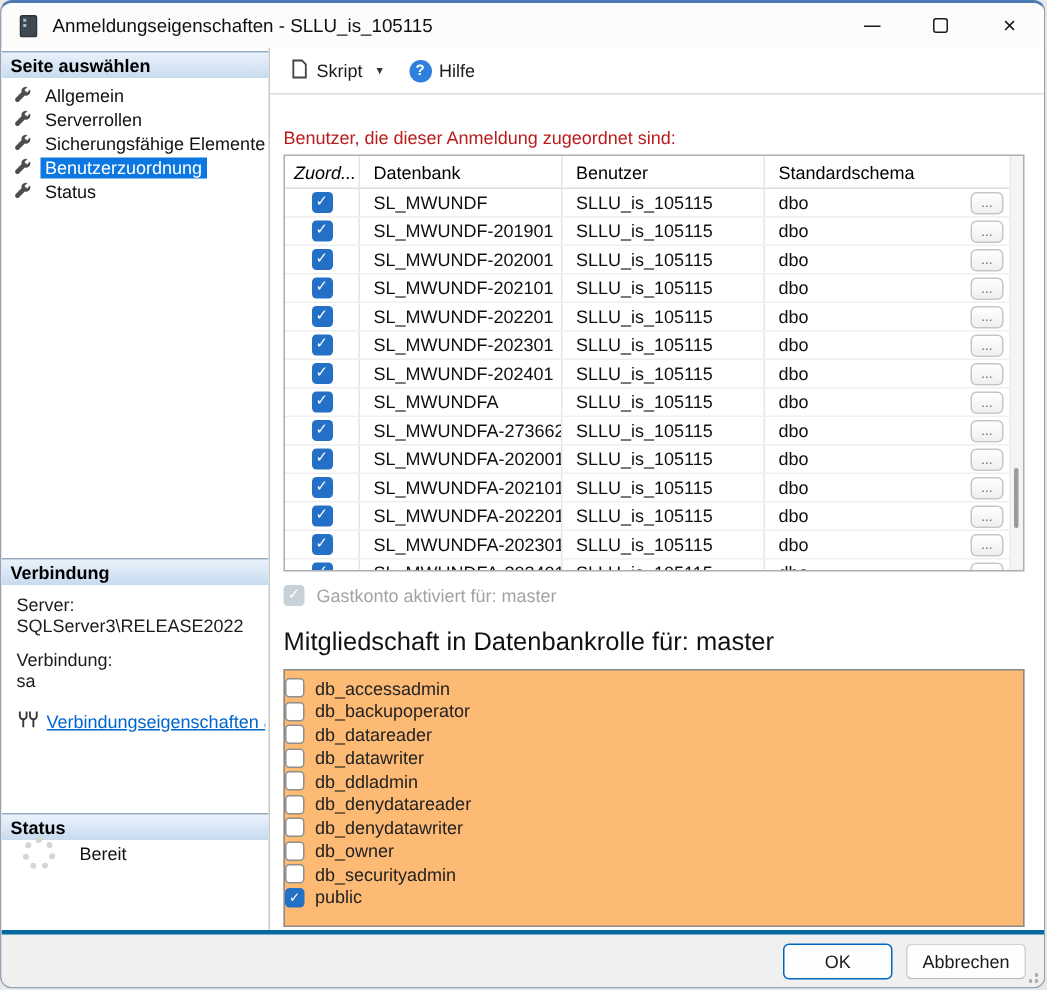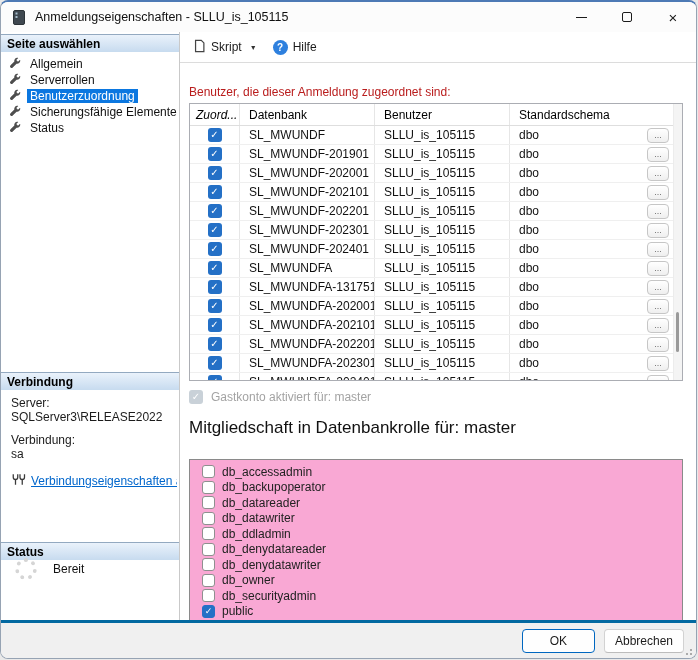--- a/index.html
+++ b/index.html
@@ -54,21 +54,21 @@
   .c-center{justify-content:center;}
   .cbx{width:14px;height:14px;border-radius:3px;background:#2470c6;color:#fff;font-size:10px;line-height:1;
        display:flex;align-items:center;justify-content:center;}
   .cbx.disabled{background:#c9d1d8;}
   .dots-btn{width:22px;height:15px;border:1px solid #c6c6c6;border-radius:4px;background:linear-gradient(#fff,#efefef);
             color:#6a6a6a;font-size:9px;line-height:11px;text-align:center;padding:0;font-family:inherit;}
   .vscroll{position:absolute;top:0;bottom:0;right:0;width:9px;background:#f4f4f4;border-left:1px solid #ececec;}
   .vthumb{position:absolute;right:3px;top:208px;width:3px;height:40px;background:#9a9a9a;border-radius:2px;}
   .guest{display:flex;align-items:center;gap:8px;margin-top:9px;font-size:12px;color:#a3a3a3;}
   .roles-label{margin-top:14px;font-size:17px;color:#111;}
-  .rolebox{margin-top:21px;border:1px solid #8a8a8a;height:172px;padding:4px 0 0 12px;overflow:hidden;background:#f9a8d4;}
+  .rolebox{margin-top:8px;border:1px solid #8a8a8a;height:172px;padding:4px 0 0 0;overflow:hidden;background:#fdba74;}
   .role-item{display:flex;align-items:center;gap:7px;height:15.5px;font-size:12px;color:#222;}
   .role-cbx{width:13px;height:13px;border:1px solid #8f8f8f;border-radius:3px;background:#fff;flex:none;
             display:flex;align-items:center;justify-content:center;font-size:9px;line-height:1;color:#fff;}
   .role-cbx.checked{background:#2470c6;border-color:#2470c6;}
   
   .footer{height:39px;background:#f0f0f0;border-top:3px solid #0369a1;display:flex;align-items:center;
           justify-content:flex-end;gap:9px;padding-right:12px;position:relative;}
   .btn{min-width:73px;height:24px;font-size:12px;border-radius:4px;background:#fefefe;color:#1b1b1b;
        display:flex;align-items:center;justify-content:center;padding:0 10px;font-family:inherit;}
   .btn.primary{border:1px solid #0067c0;}
@@ -119,27 +119,27 @@
           <div class="nav-item">
             <span><svg width="12" height="12" viewBox="0 0 16 16">
                 <path d="M11 1a4 4 0 0 0-3.9 4.9L2 11a2 2 0 1 0 3 3l5.1-5.1A4 4 0 0 0 15 5c0-.5-.1-1-.3-1.4L12 6.3 9.7 4l2.7-2.7C12 1.1 11.5 1 11 1z" fill="#4e4e4e"></path>
               </svg></span>
             <span class="nav-label">Serverrollen</span>
           </div>
           <div class="nav-item">
             <span><svg width="12" height="12" viewBox="0 0 16 16">
                 <path d="M11 1a4 4 0 0 0-3.9 4.9L2 11a2 2 0 1 0 3 3l5.1-5.1A4 4 0 0 0 15 5c0-.5-.1-1-.3-1.4L12 6.3 9.7 4l2.7-2.7C12 1.1 11.5 1 11 1z" fill="#4e4e4e"></path>
               </svg></span>
-            <span class="nav-label selected">Benutzerzuordnung</span>
+            <span class="nav-label">Sicherungsfähige Elemente</span>
           </div>
           <div class="nav-item">
             <span><svg width="12" height="12" viewBox="0 0 16 16">
                 <path d="M11 1a4 4 0 0 0-3.9 4.9L2 11a2 2 0 1 0 3 3l5.1-5.1A4 4 0 0 0 15 5c0-.5-.1-1-.3-1.4L12 6.3 9.7 4l2.7-2.7C12 1.1 11.5 1 11 1z" fill="#4e4e4e"></path>
               </svg></span>
-            <span class="nav-label">Sicherungsfähige Elemente</span>
+            <span class="nav-label selected">Benutzerzuordnung</span>
           </div>
           <div class="nav-item">
             <span><svg width="12" height="12" viewBox="0 0 16 16">
                 <path d="M11 1a4 4 0 0 0-3.9 4.9L2 11a2 2 0 1 0 3 3l5.1-5.1A4 4 0 0 0 15 5c0-.5-.1-1-.3-1.4L12 6.3 9.7 4l2.7-2.7C12 1.1 11.5 1 11 1z" fill="#4e4e4e"></path>
               </svg></span>
             <span class="nav-label">Status</span>
           </div>
         </div>
 
       <div class="secheader" style="top:340px;">Verbindung</div>
@@ -294,21 +294,21 @@
                 <div class="cell pad">dbo</div>
                 <div class="cell c-center">
                   <button class="dots-btn">...</button>
                 </div>
                 <div class="cell"></div>
               </div>
               <div class="grid-row">
                 <div class="cell c-center hsep">
                   <span class="cbx">✓</span>
                 </div>
-                <div class="cell pad hsep">SL_MWUNDFA-131751</div>
+                <div class="cell pad hsep">SL_MWUNDFA-273662</div>
                 <div class="cell pad hsep">SLLU_is_105115</div>
                 <div class="cell pad">dbo</div>
                 <div class="cell c-center">
                   <button class="dots-btn">...</button>
                 </div>
                 <div class="cell"></div>
               </div>
               <div class="grid-row">
                 <div class="cell c-center hsep">
                   <span class="cbx">✓</span>

